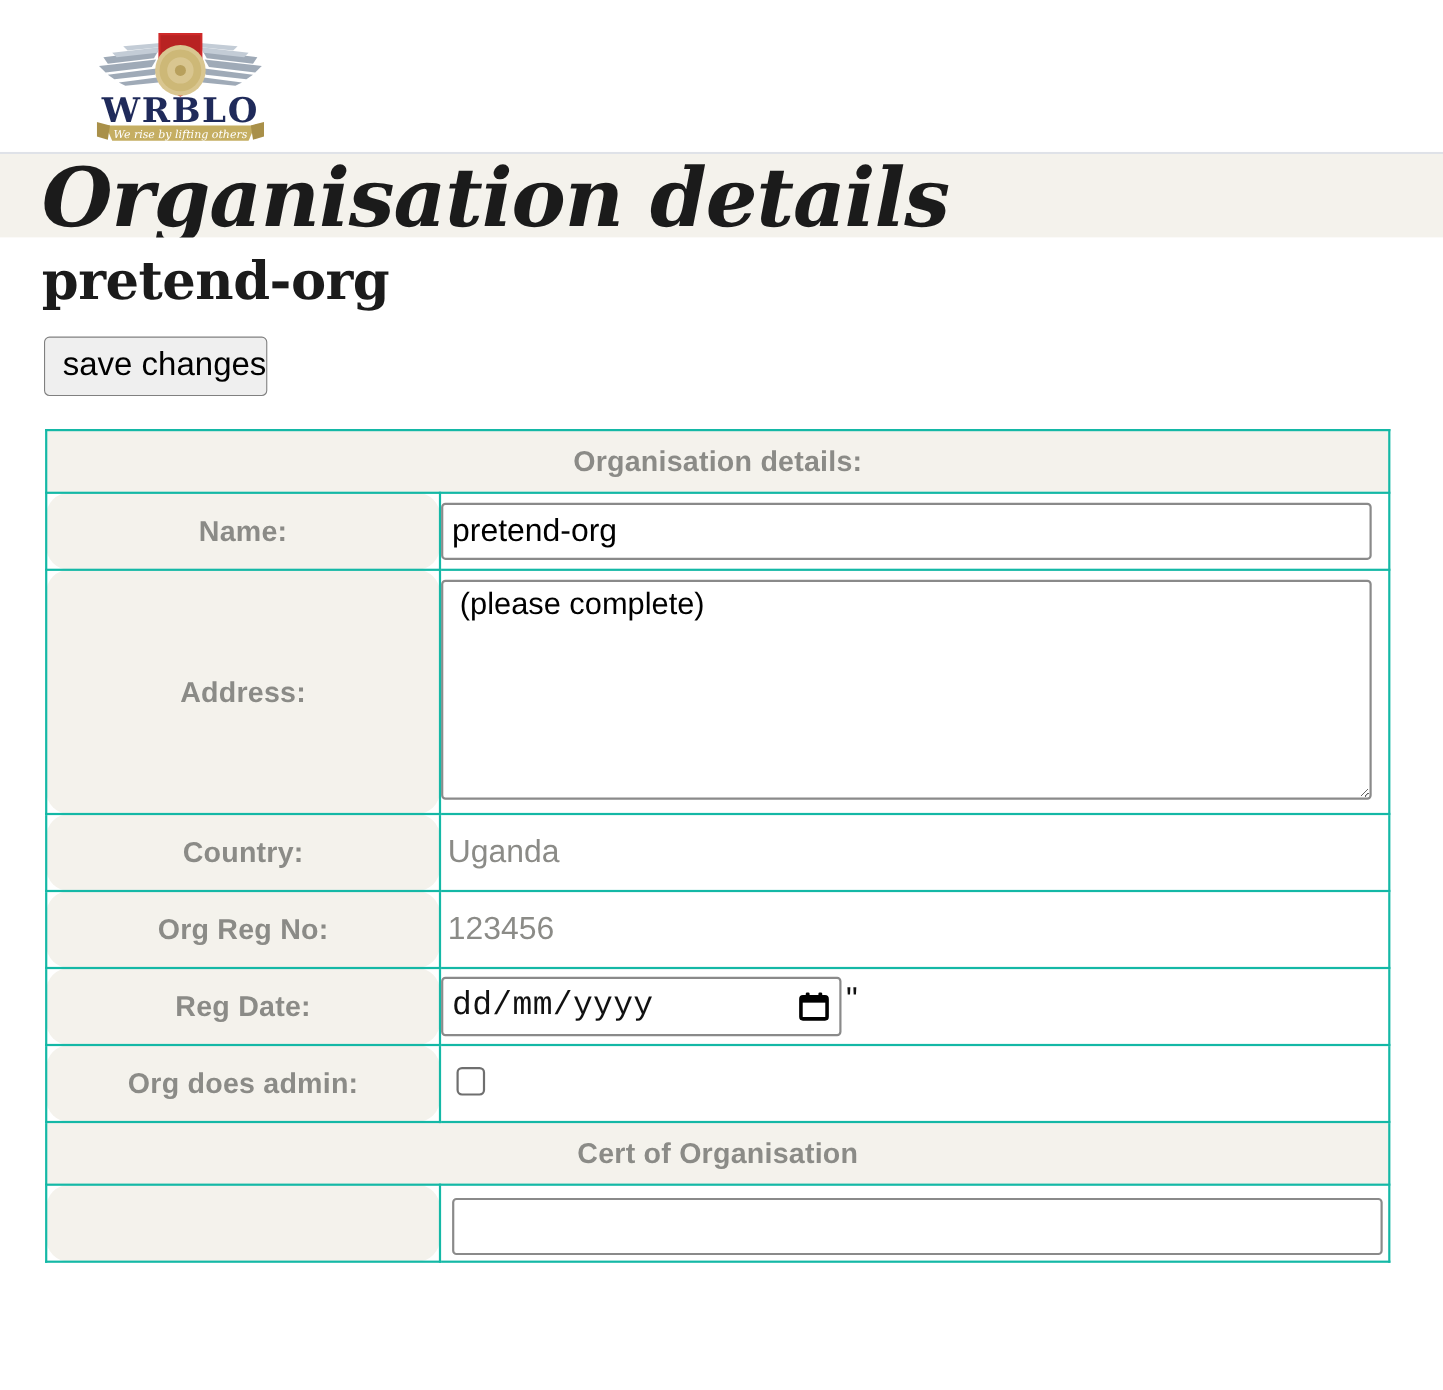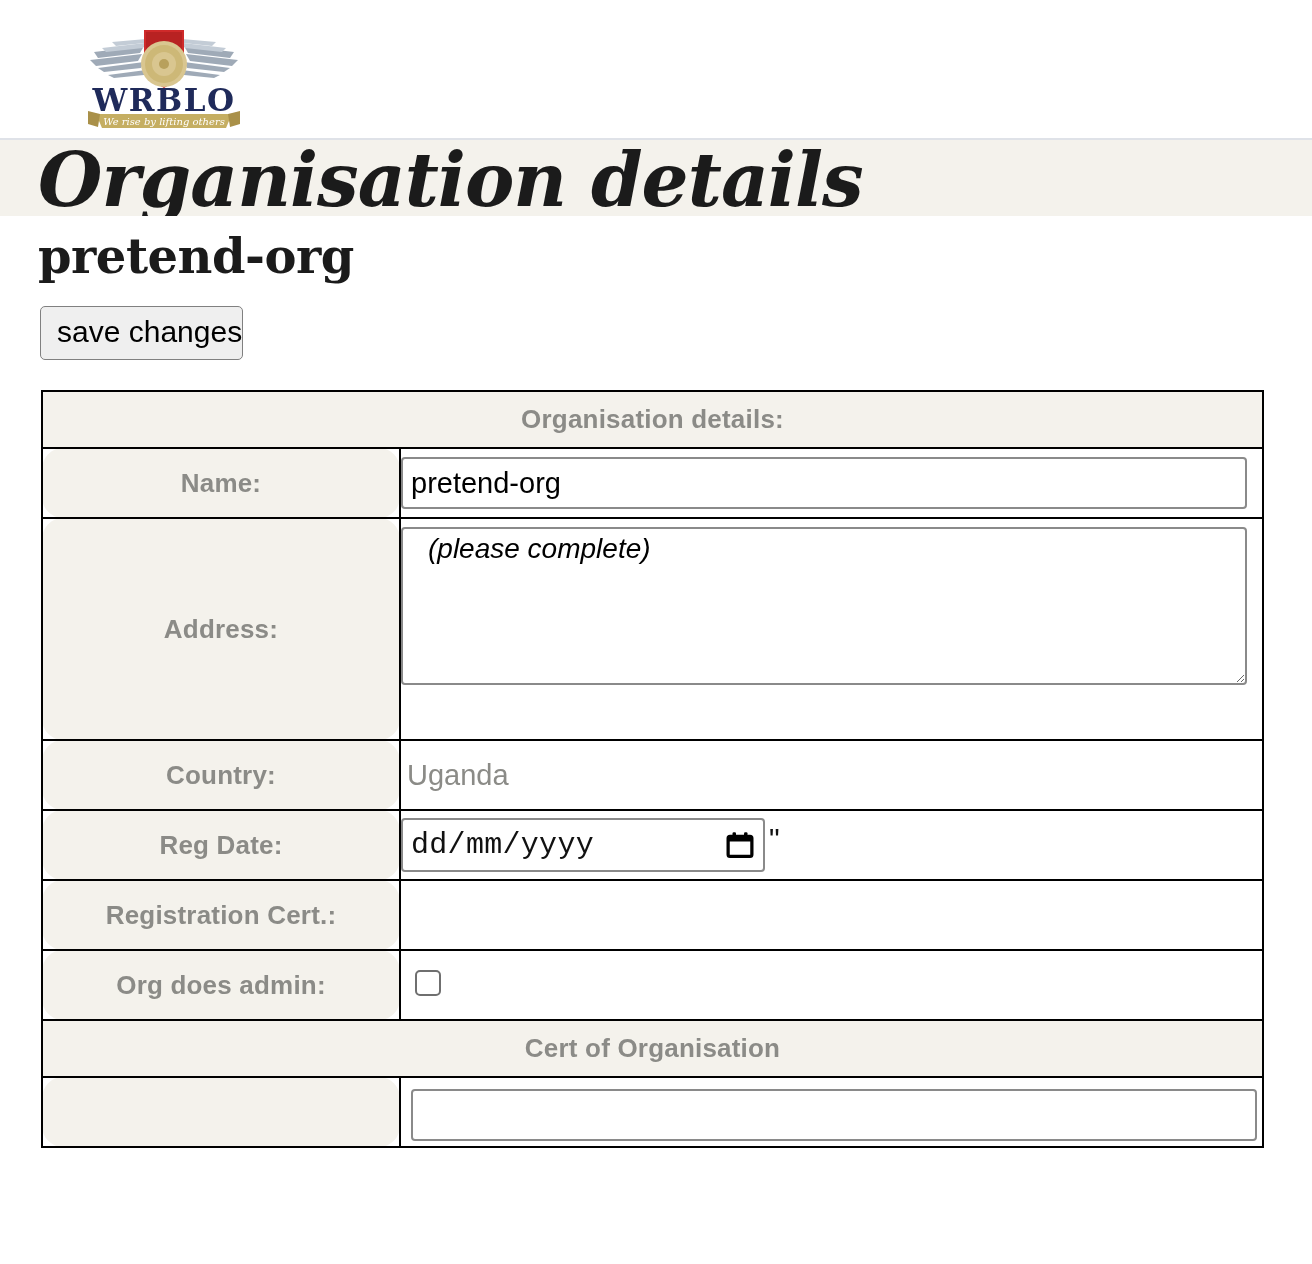--- a/index.html
+++ b/index.html
@@ -91,21 +91,21 @@
   .table-wrap {
     padding: 30px 0 0 41px;
   }
   table.details {
     border-collapse: collapse;
     width: 1223px;
     table-layout: fixed;
     border: 2px solid #111111;
   }
   table.details td, table.details th {
-    border: 2px solid #000000;
+    border: 2px solid #14b8a6;
     padding: 0;
     vertical-align: middle;
   }
   .col-label { width: 358px; }
 
   .section-head {
     background: #f4f2ec;
     text-align: center;
     font-size: 26px;
     font-weight: 700;
@@ -147,33 +147,32 @@
     color: #000000;
     padding: 2px 8px;
     border: 2px solid #8a8a8a;
     border-radius: 4px;
     background: #ffffff;
     outline: none;
   }
   textarea.area-field {
     box-sizing: border-box;
     width: 846px;
-    height: 158px;
+    height: 200px;
     font-family: "Liberation Sans", sans-serif;
     font-size: 28px;
     line-height: 32px;
     color: #000000;
-    padding: 4px 25px;
+    padding: 4px 15px;
     border: 2px solid #8a8a8a;
     border-radius: 4px;
     background: #ffffff;
     resize: both;
     overflow: hidden;
     display: block;
-    font-style: italic;
   }
 
   .date-row { display: flex; align-items: center; }
   .date-input {
     box-sizing: border-box;
     width: 364px;
     height: 54px;
     border: 2px solid #8a8a8a;
     border-radius: 4px;
     background: #ffffff;
@@ -324,20 +323,26 @@
         </td>
       </tr>
 
       <tr>
         <td class="label">Country:</td>
         <td class="value">
           <span class="readonly-text">Uganda</span>
         </td>
       </tr>
 
+      <tr>
+        <td class="label">Org Reg No:</td>
+        <td class="value">
+          <span class="readonly-text">123456</span>
+        </td>
+      </tr>
 
       <tr>
         <td class="label">Reg Date:</td>
         <td class="value">
           <div class="date-row">
             <div class="date-input">
               <span class="date-placeholder">dd/mm/yyyy</span>
               <span>
                 <svg class="cal-icon" viewBox="0 0 24 24" xmlns="http://www.w3.org/2000/svg">
                   <rect x="2.5" y="5" width="19" height="16" rx="1.5" fill="none" stroke="#000000" stroke-width="2.6"></rect>
@@ -345,24 +350,20 @@
                   <rect x="6" y="1.8" width="2.8" height="4.6" rx="1" fill="#000000"></rect>
                   <rect x="15.2" y="1.8" width="2.8" height="4.6" rx="1" fill="#000000"></rect>
                 </svg>
               </span>
             </div>
             <span class="quote-mark">"</span>
           </div>
         </td>
       </tr>
 
-      <tr>
-        <td class="label">Registration Cert.:</td>
-        <td class="value empty"></td>
-      </tr>
 
 
       <tr>
         <td class="label">Org does admin:</td>
         <td class="value">
           <span class="chk"></span>
         </td>
       </tr>
 
       <tr>

